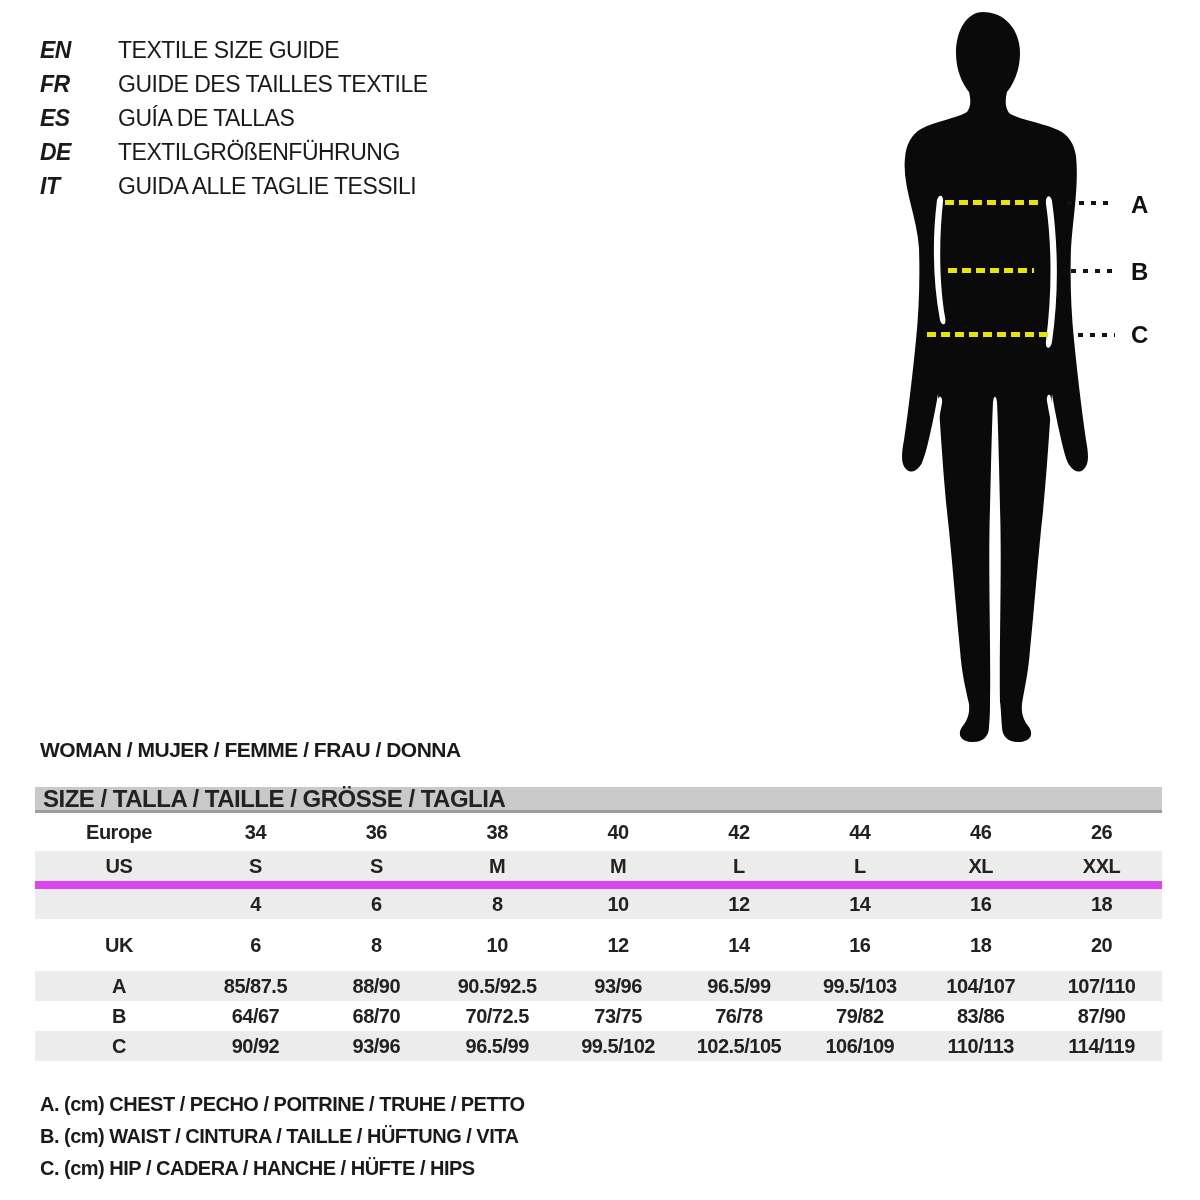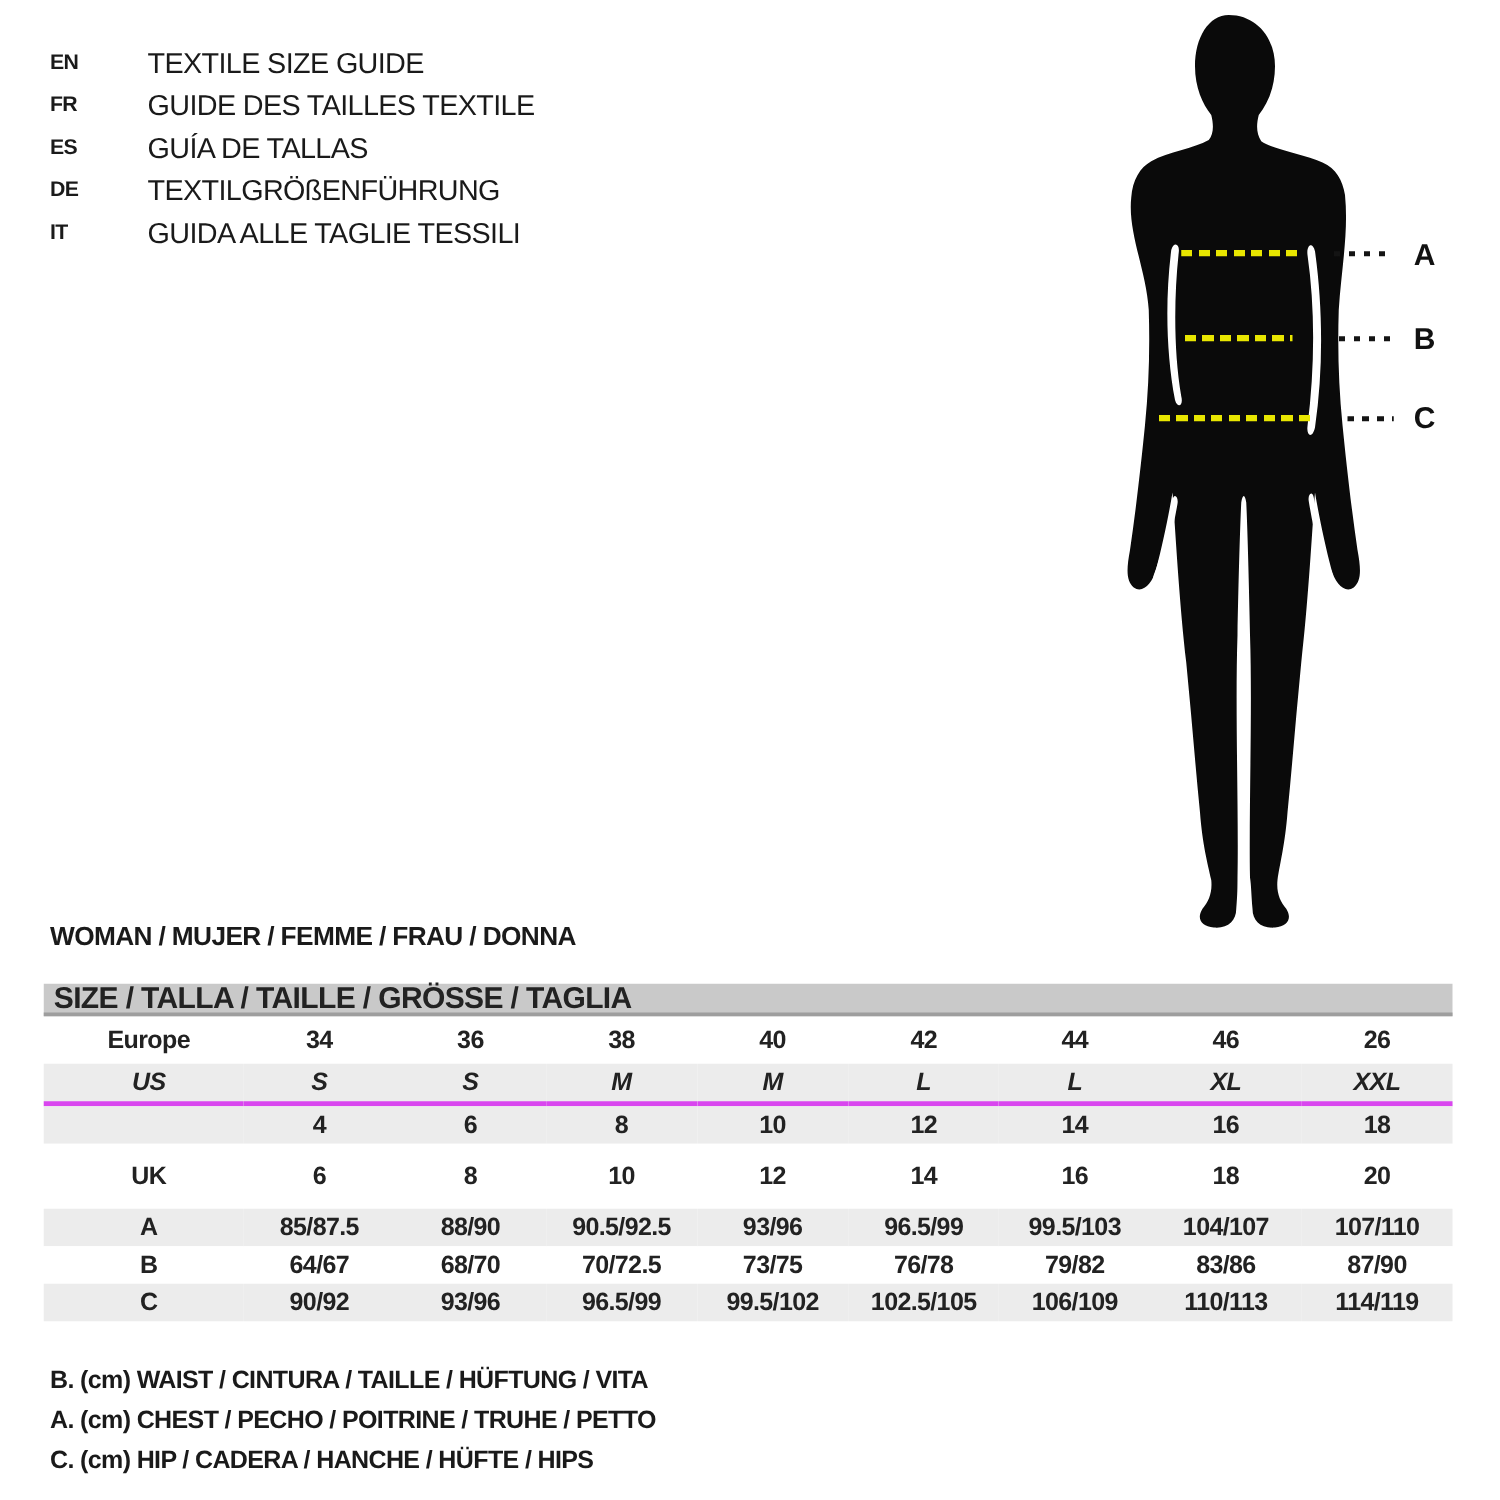--- a/index.html
+++ b/index.html
@@ -3,21 +3,21 @@
 <meta charset="utf-8">
 <style>
   html,body{margin:0;padding:0;background:#fff;}
   .canvas{
     position:relative;width:1200px;height:1200px;background:#ffffff;
     font-family:"Liberation Sans",sans-serif;color:#1a1a1a;overflow:hidden;
   }
   
   .lang-block{position:absolute;left:40px;top:33px;}
   .lang-row{display:flex;height:34px;align-items:center;}
-  .lang-code{width:78px;font-weight:bold;font-size:17px;letter-spacing:-0.5px;}
+  .lang-code{width:78px;font-weight:bold;font-size:23px;letter-spacing:-0.5px;font-style:italic;}
   .lang-text{font-weight:normal;font-size:23px;letter-spacing:-0.5px;white-space:nowrap;}
   
   .figure-svg{position:absolute;left:893px;top:8px;}
   .meas-yellow{position:absolute;height:5px;
     background:repeating-linear-gradient(90deg,#e8e600 0 9px,transparent 9px 14px);}
   .meas-black{position:absolute;height:4px;
     background:repeating-linear-gradient(90deg,#141414 0 5px,transparent 5px 12px);}
   .meas-letter{position:absolute;font-weight:bold;font-size:24px;color:#111;}
   
   .woman-title{position:absolute;left:40px;top:738px;font-weight:bold;font-size:21px;letter-spacing:-0.5px;}
@@ -30,21 +30,21 @@
   }
   .size-table{
     position:absolute;left:35px;top:814px;width:1127px;
     border-collapse:separate;border-spacing:0;table-layout:fixed;
     font-weight:bold;font-size:20px;color:#222;letter-spacing:-0.5px;
   }
   .size-table td{text-align:center;padding:0;height:30px;vertical-align:middle;}
   .size-table td.lbl{text-align:center;padding-left:8px;}
   tr.r-gray td{background:#ececec;}
   tr.row-europe td{height:37px;background:#ffffff;}
-  tr.row-us td{border-bottom:4px solid #d946ef;font-style:italic;}
+  tr.row-us td{border-bottom:8px solid #d946ef;}
   tr.row-uk td{height:52px;background:#ffffff;}
   tr.row-b td{background:#ffffff;}
   
   .legend-block{position:absolute;left:40px;top:1093px;}
   .legend-row{height:32px;font-weight:bold;font-size:20px;letter-spacing:-0.5px;white-space:nowrap;}
 </style>
 </head>
 <body>
 
 <div class="canvas">
@@ -228,18 +228,18 @@
       <td>99.5/102</td>
       <td>102.5/105</td>
       <td>106/109</td>
       <td>110/113</td>
       <td>114/119</td>
     </tr>
     </tbody>
   </table>
 
   <div class="legend-block">
+    <div class="legend-row">A. (cm) CHEST / PECHO / POITRINE / TRUHE / PETTO</div>
     <div class="legend-row">B. (cm) WAIST / CINTURA / TAILLE / HÜFTUNG / VITA</div>
-    <div class="legend-row">A. (cm) CHEST / PECHO / POITRINE / TRUHE / PETTO</div>
     <div class="legend-row">C. (cm) HIP / CADERA / HANCHE / HÜFTE / HIPS</div>
   </div>
 
 </div>
 
 </body></html>

